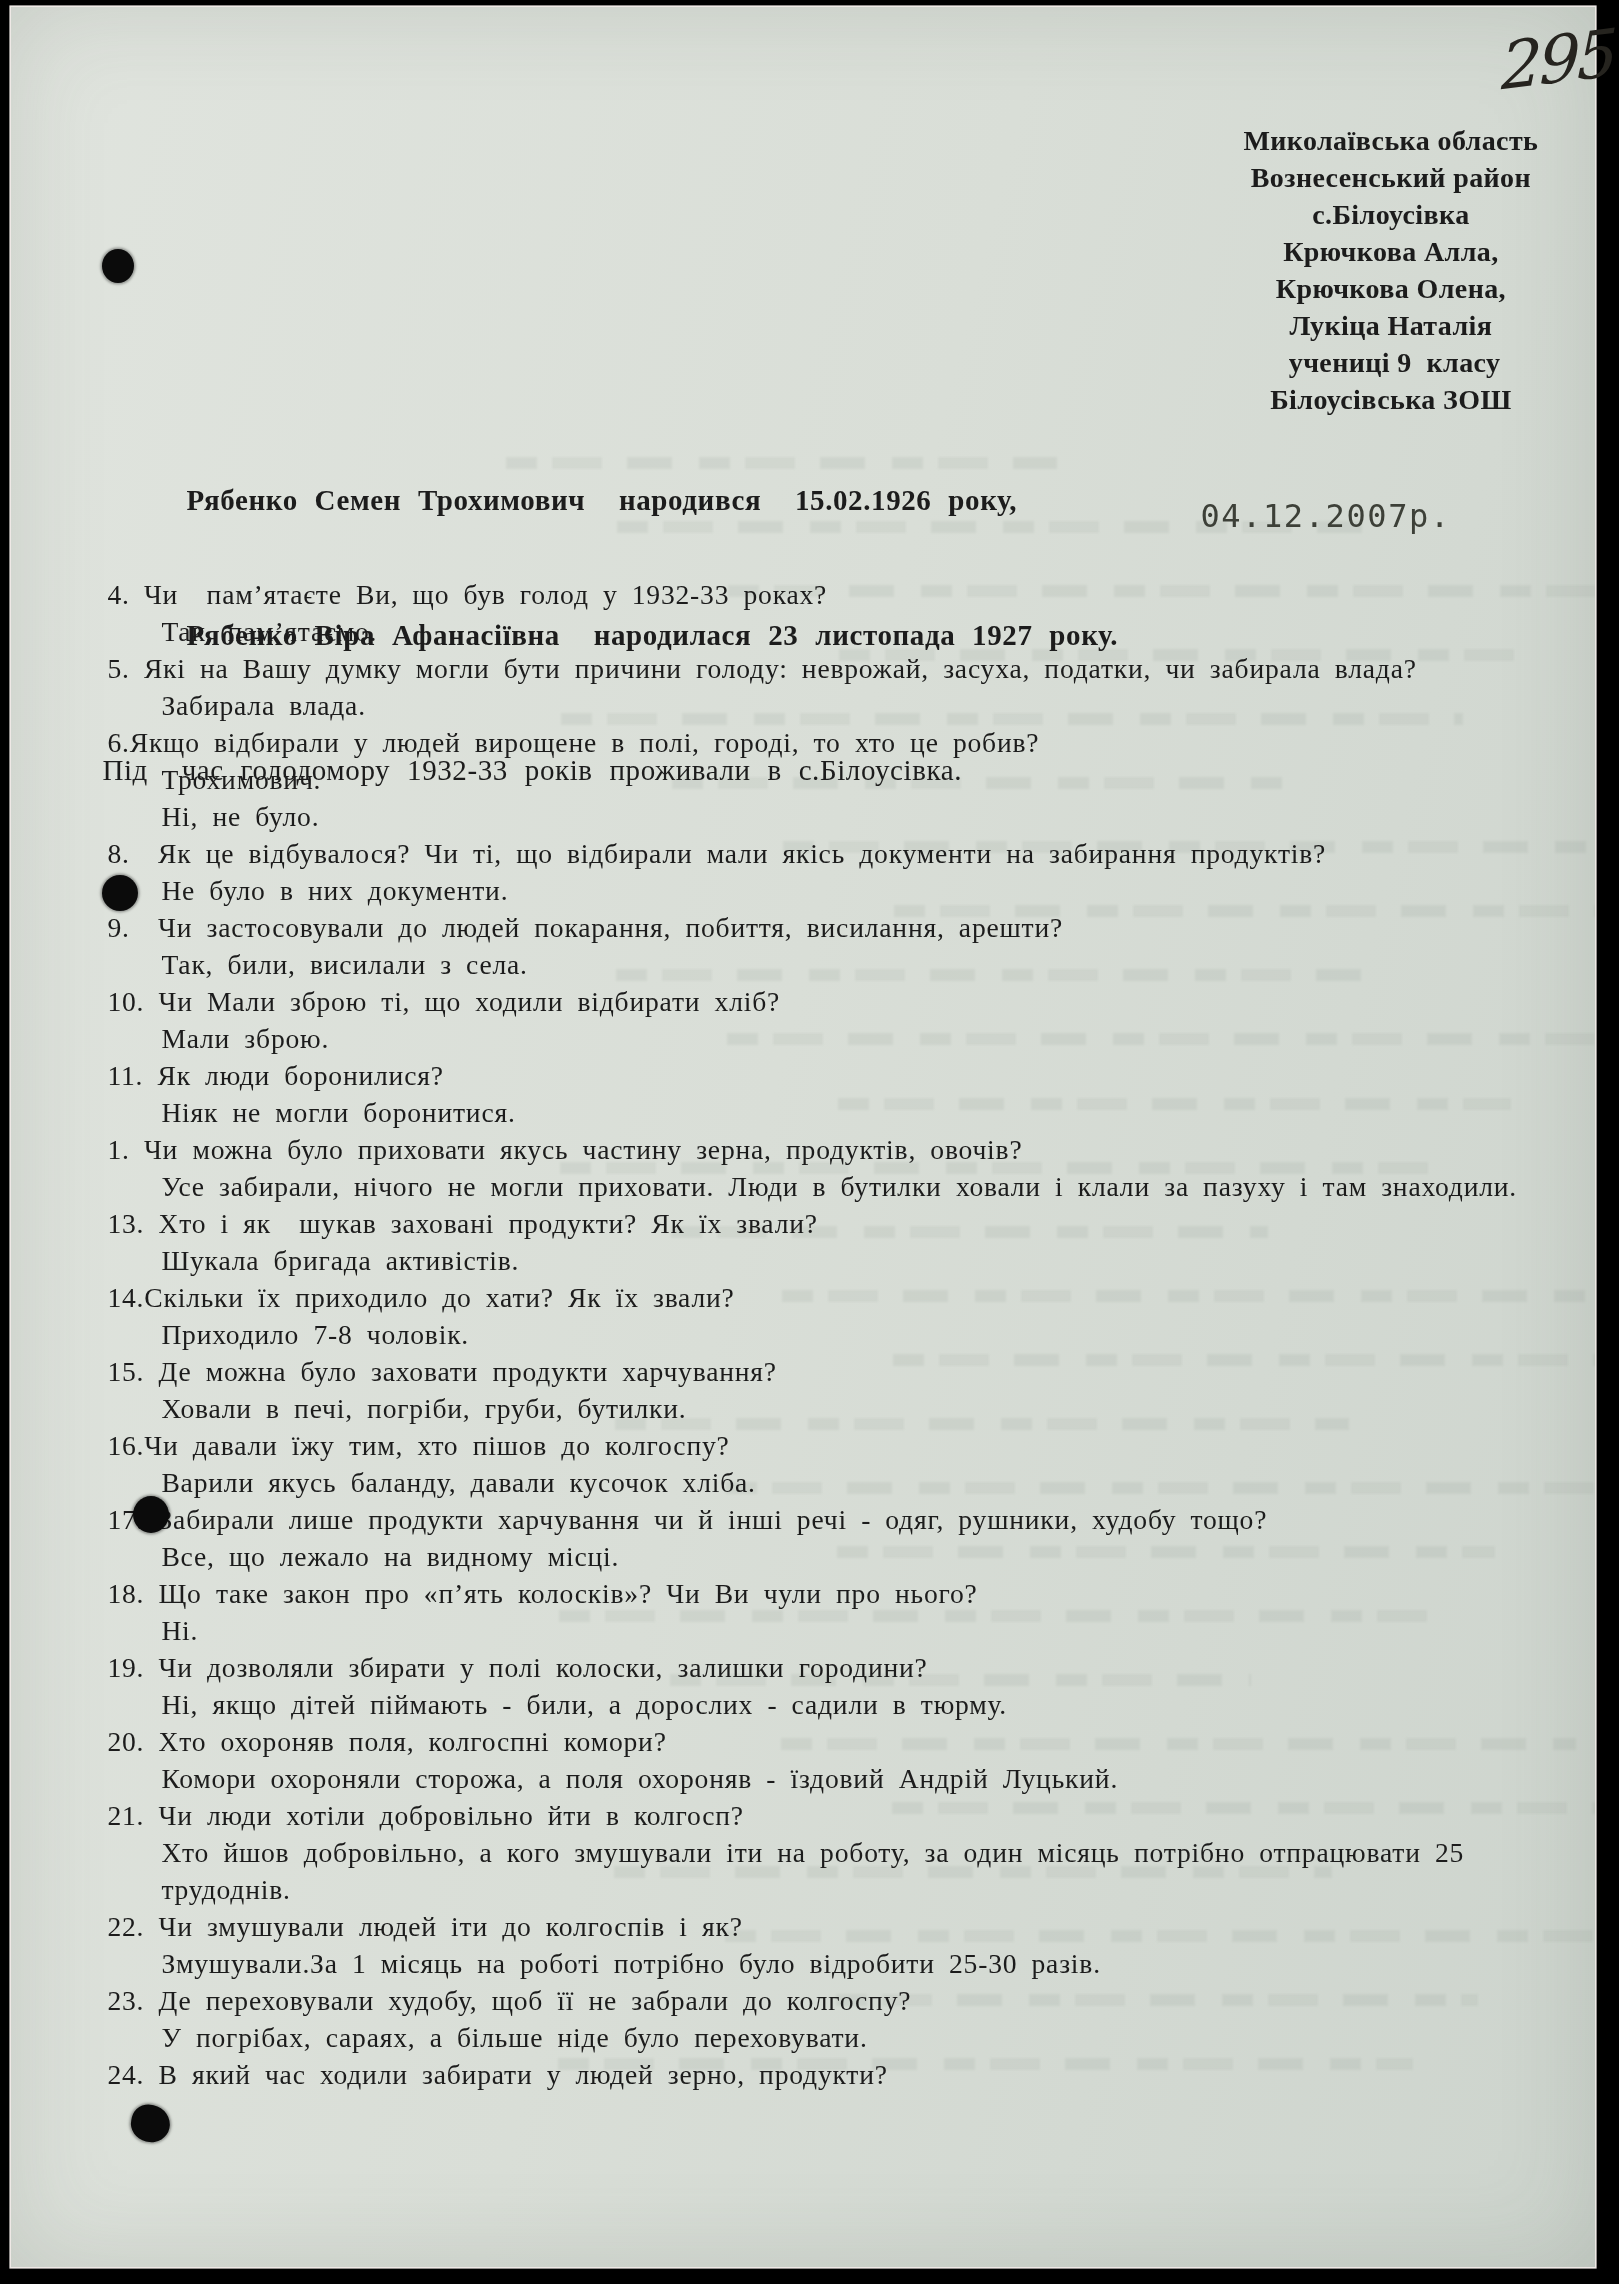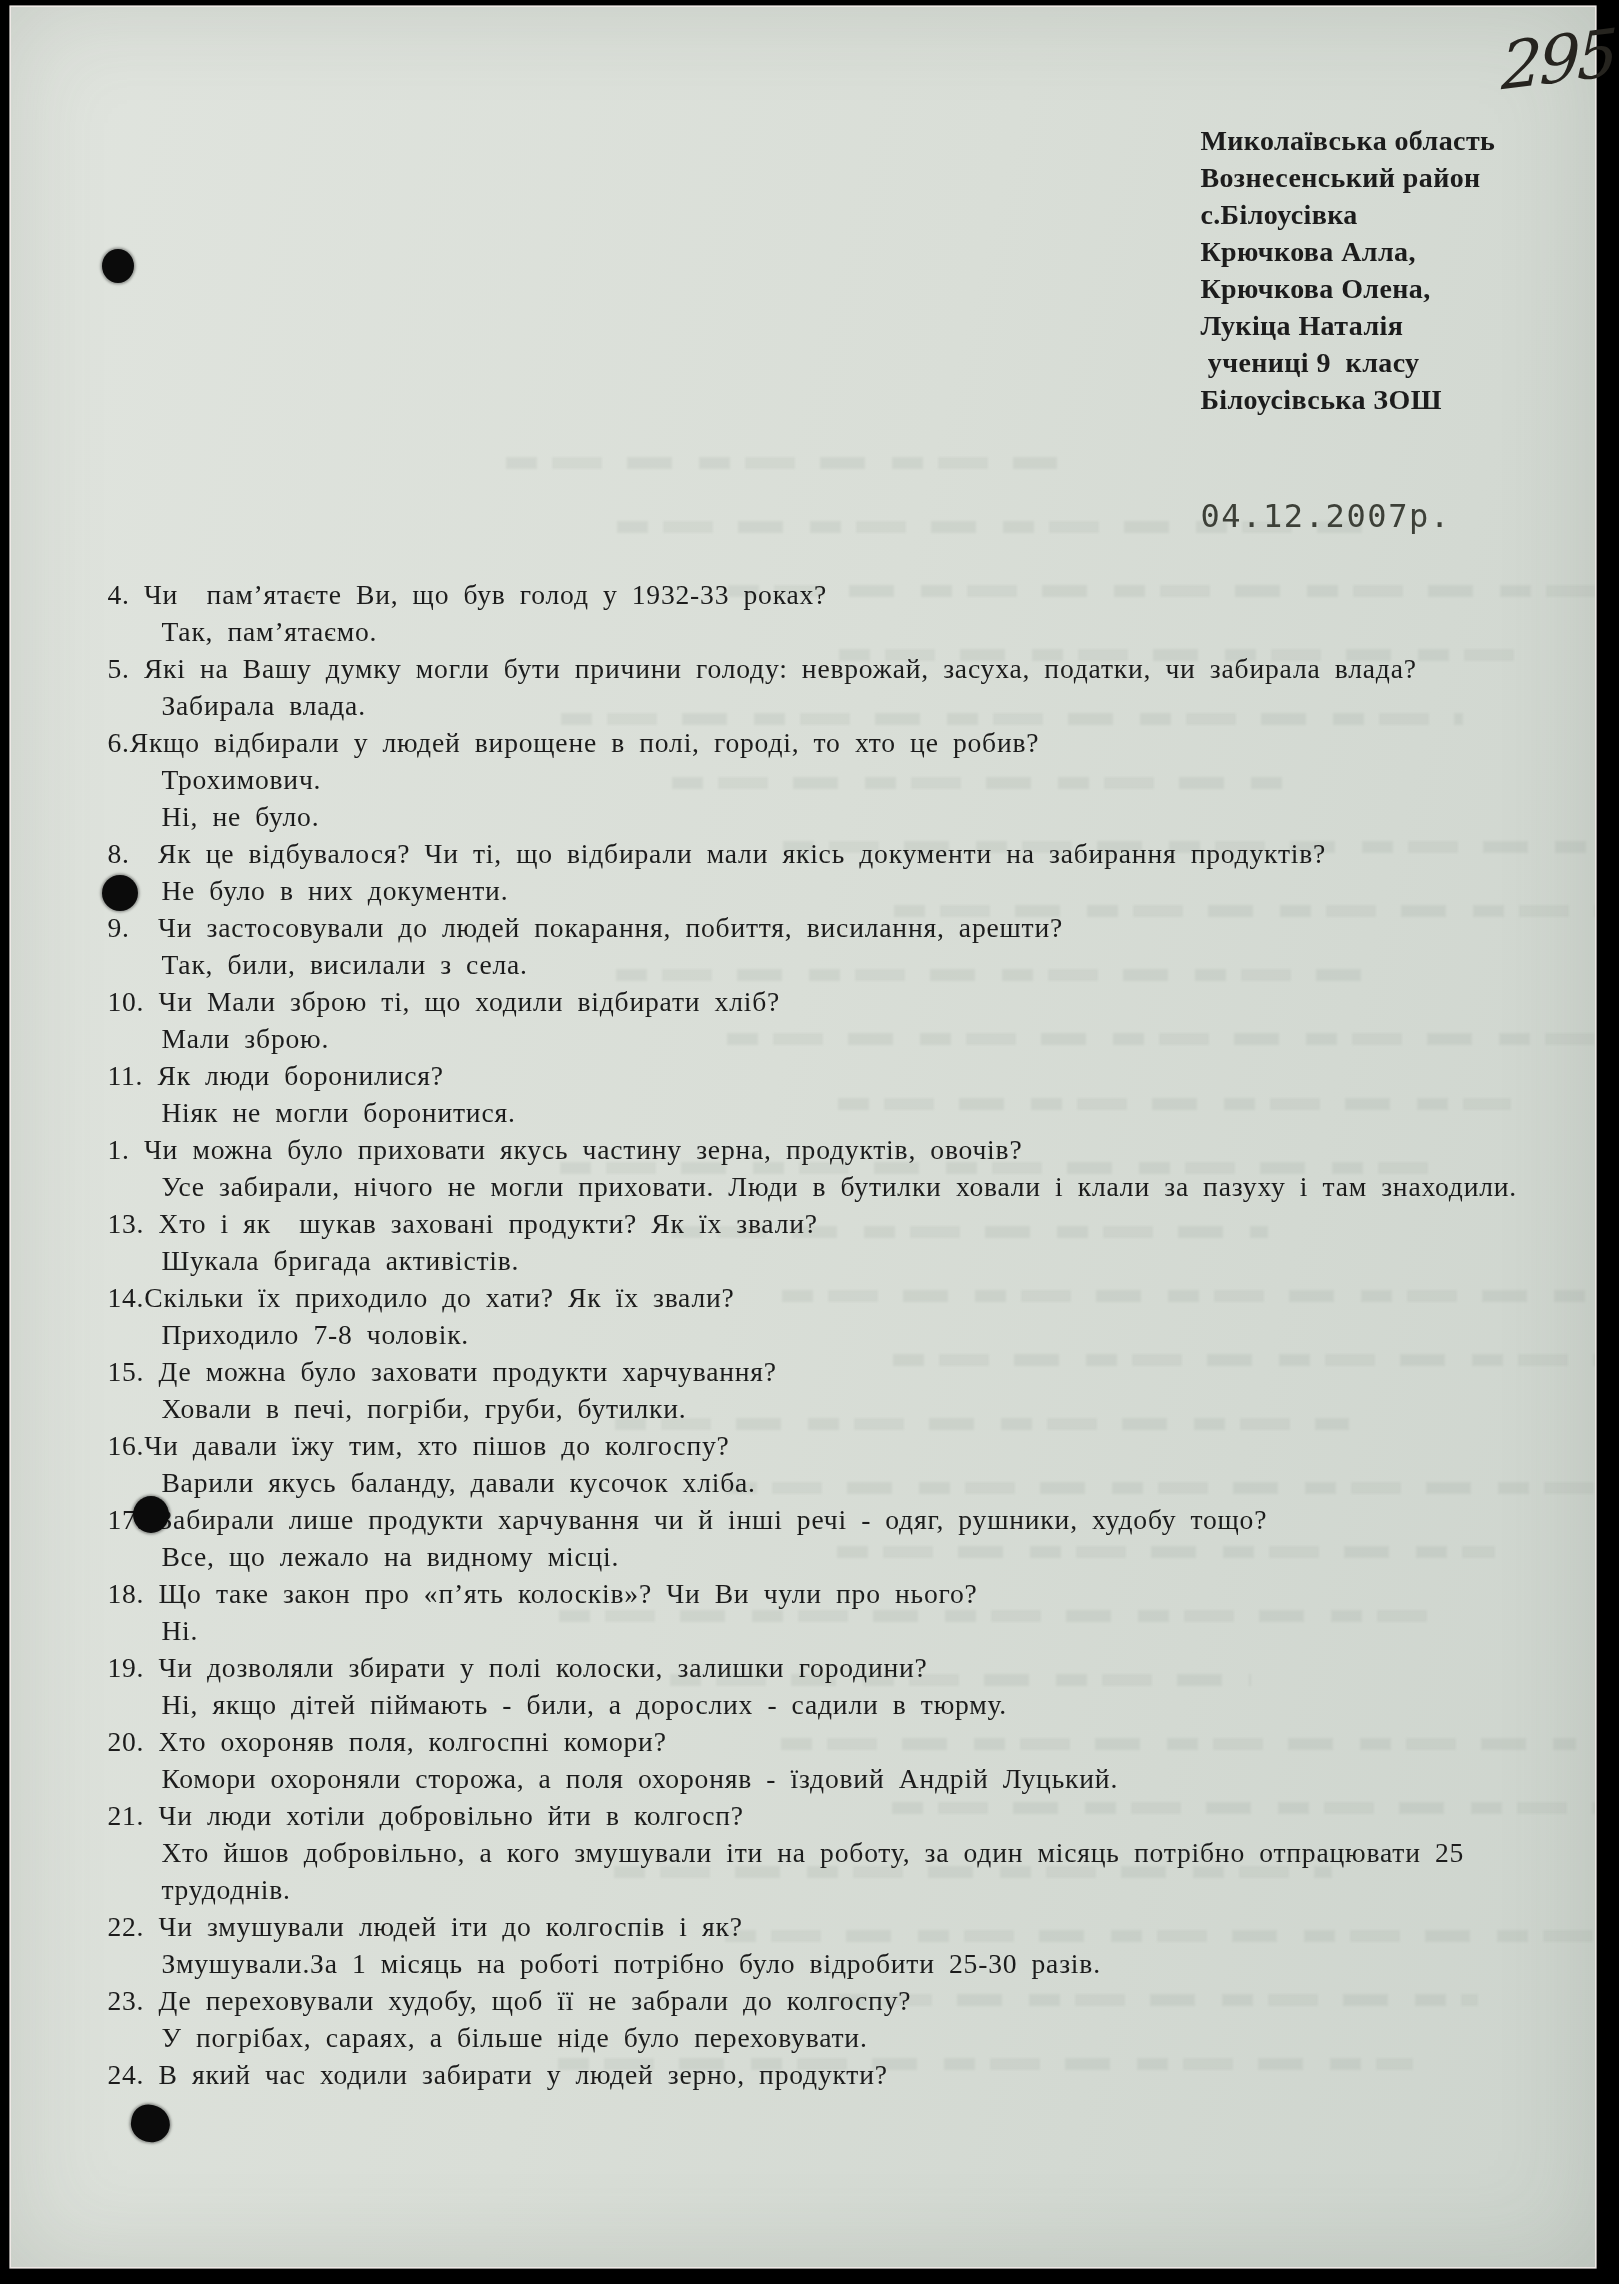--- a/index.html
+++ b/index.html
@@ -33,21 +33,21 @@
       rgba(118,130,120,.20) 0 31px, transparent 31px 46px,
       rgba(118,130,120,.16) 46px 96px, transparent 96px 121px,
       rgba(118,130,120,.20) 121px 166px, transparent 166px 193px);
   }
   
   .header-block{
     position:absolute;left:1189px;top:41px;width:381px;
     font-size:28px;font-weight:bold;line-height:37px;
     letter-spacing:0.4px;white-space:pre-wrap;
   }
-  .header-line{white-space:pre-wrap;}
+  .header-line{white-space:pre-wrap;text-align:center;}
   .header-date{
     margin-top:6px;
     font-family:"DejaVu Sans Mono",monospace;
     font-weight:normal;font-size:32px;color:#3d4038;
     letter-spacing:1.6px;
   }
   
   .page-number{
     position:absolute;left:1490px;top:14.6px;
     font-family:"DejaVu Serif",serif;font-style:italic;
@@ -109,20 +109,25 @@
       <div class="ghost" style="top: 2051px; left: 547px; width: 855px;"></div>
     </div>
 
   <div class="header-block">
     <div><div class="header-line">Миколаївська область</div><div class="header-line">Вознесенський район</div><div class="header-line">с.Білоусівка</div><div class="header-line">Крючкова Алла,</div><div class="header-line">Крючкова Олена,</div><div class="header-line">Лукіца Наталія</div><div class="header-line"> учениці 9  класу</div><div class="header-line">Білоусівська ЗОШ</div></div>
     <div class="header-date">04.12.2007р.</div>
   </div>
 
   <div class="page-number">295</div>
 
+  <div class="intro">
+    <p class="intro-line bold indent">Рябенко Семен Трохимович  народився  15.02.1926 року,</p>
+    <p class="intro-line bold indent">Рябенко Віра Афанасіївна  народилася 23 листопада 1927 року.</p>
+    <p class="intro-line">Під  час голодомору 1932-33 років проживали в с.Білоусівка.</p>
+  </div>
 
   <div class="qa-list">
       <div class="q-line">4. Чи  пам’ятаєте Ви, що був голод у 1932-33 роках?</div>
       <div class="a-line">Так, пам’ятаємо.</div>
       <div class="q-line">5. Які на Вашу думку могли бути причини голоду: неврожай, засуха, податки, чи забирала влада?</div>
       <div class="a-line">Забирала влада.</div>
       <div class="q-line">6.Якщо відбирали у людей вирощене в полі, городі, то хто це робив?</div>
       <div class="a-line">Трохимович.</div>
       <div class="a-line">Ні, не було.</div>
       <div class="q-line">8.  Як це відбувалося? Чи ті, що відбирали мали якісь документи на забирання продуктів?</div>

